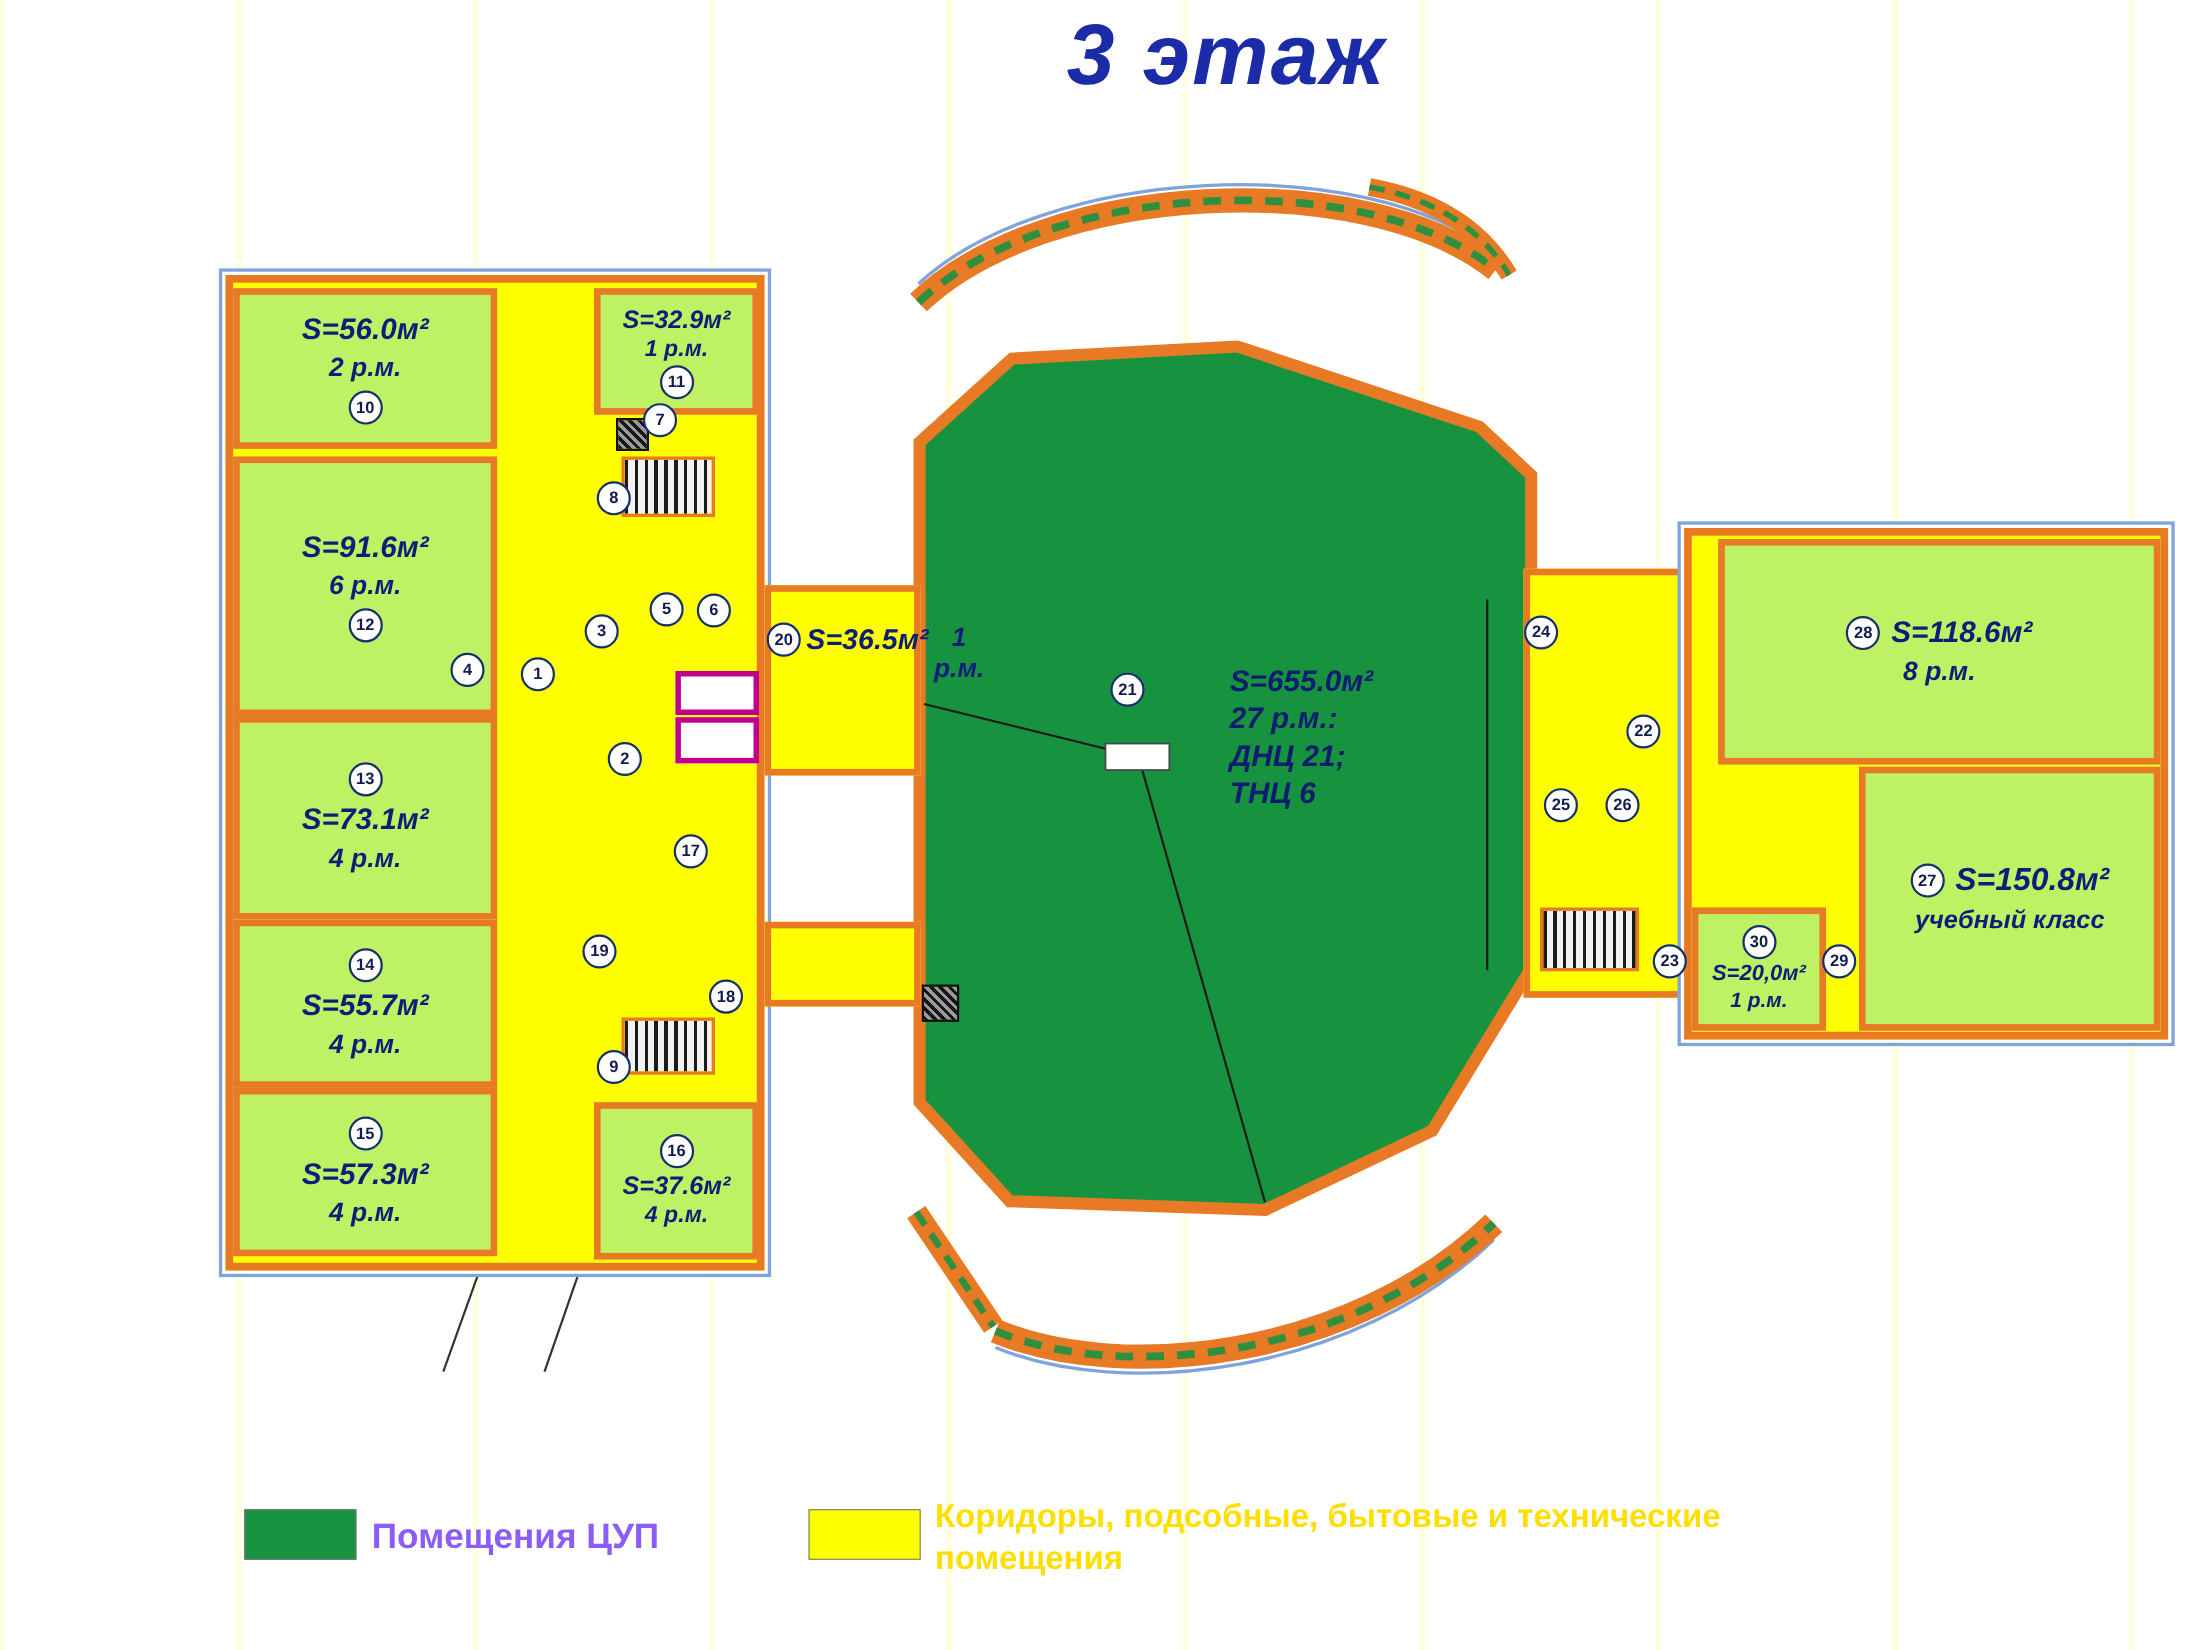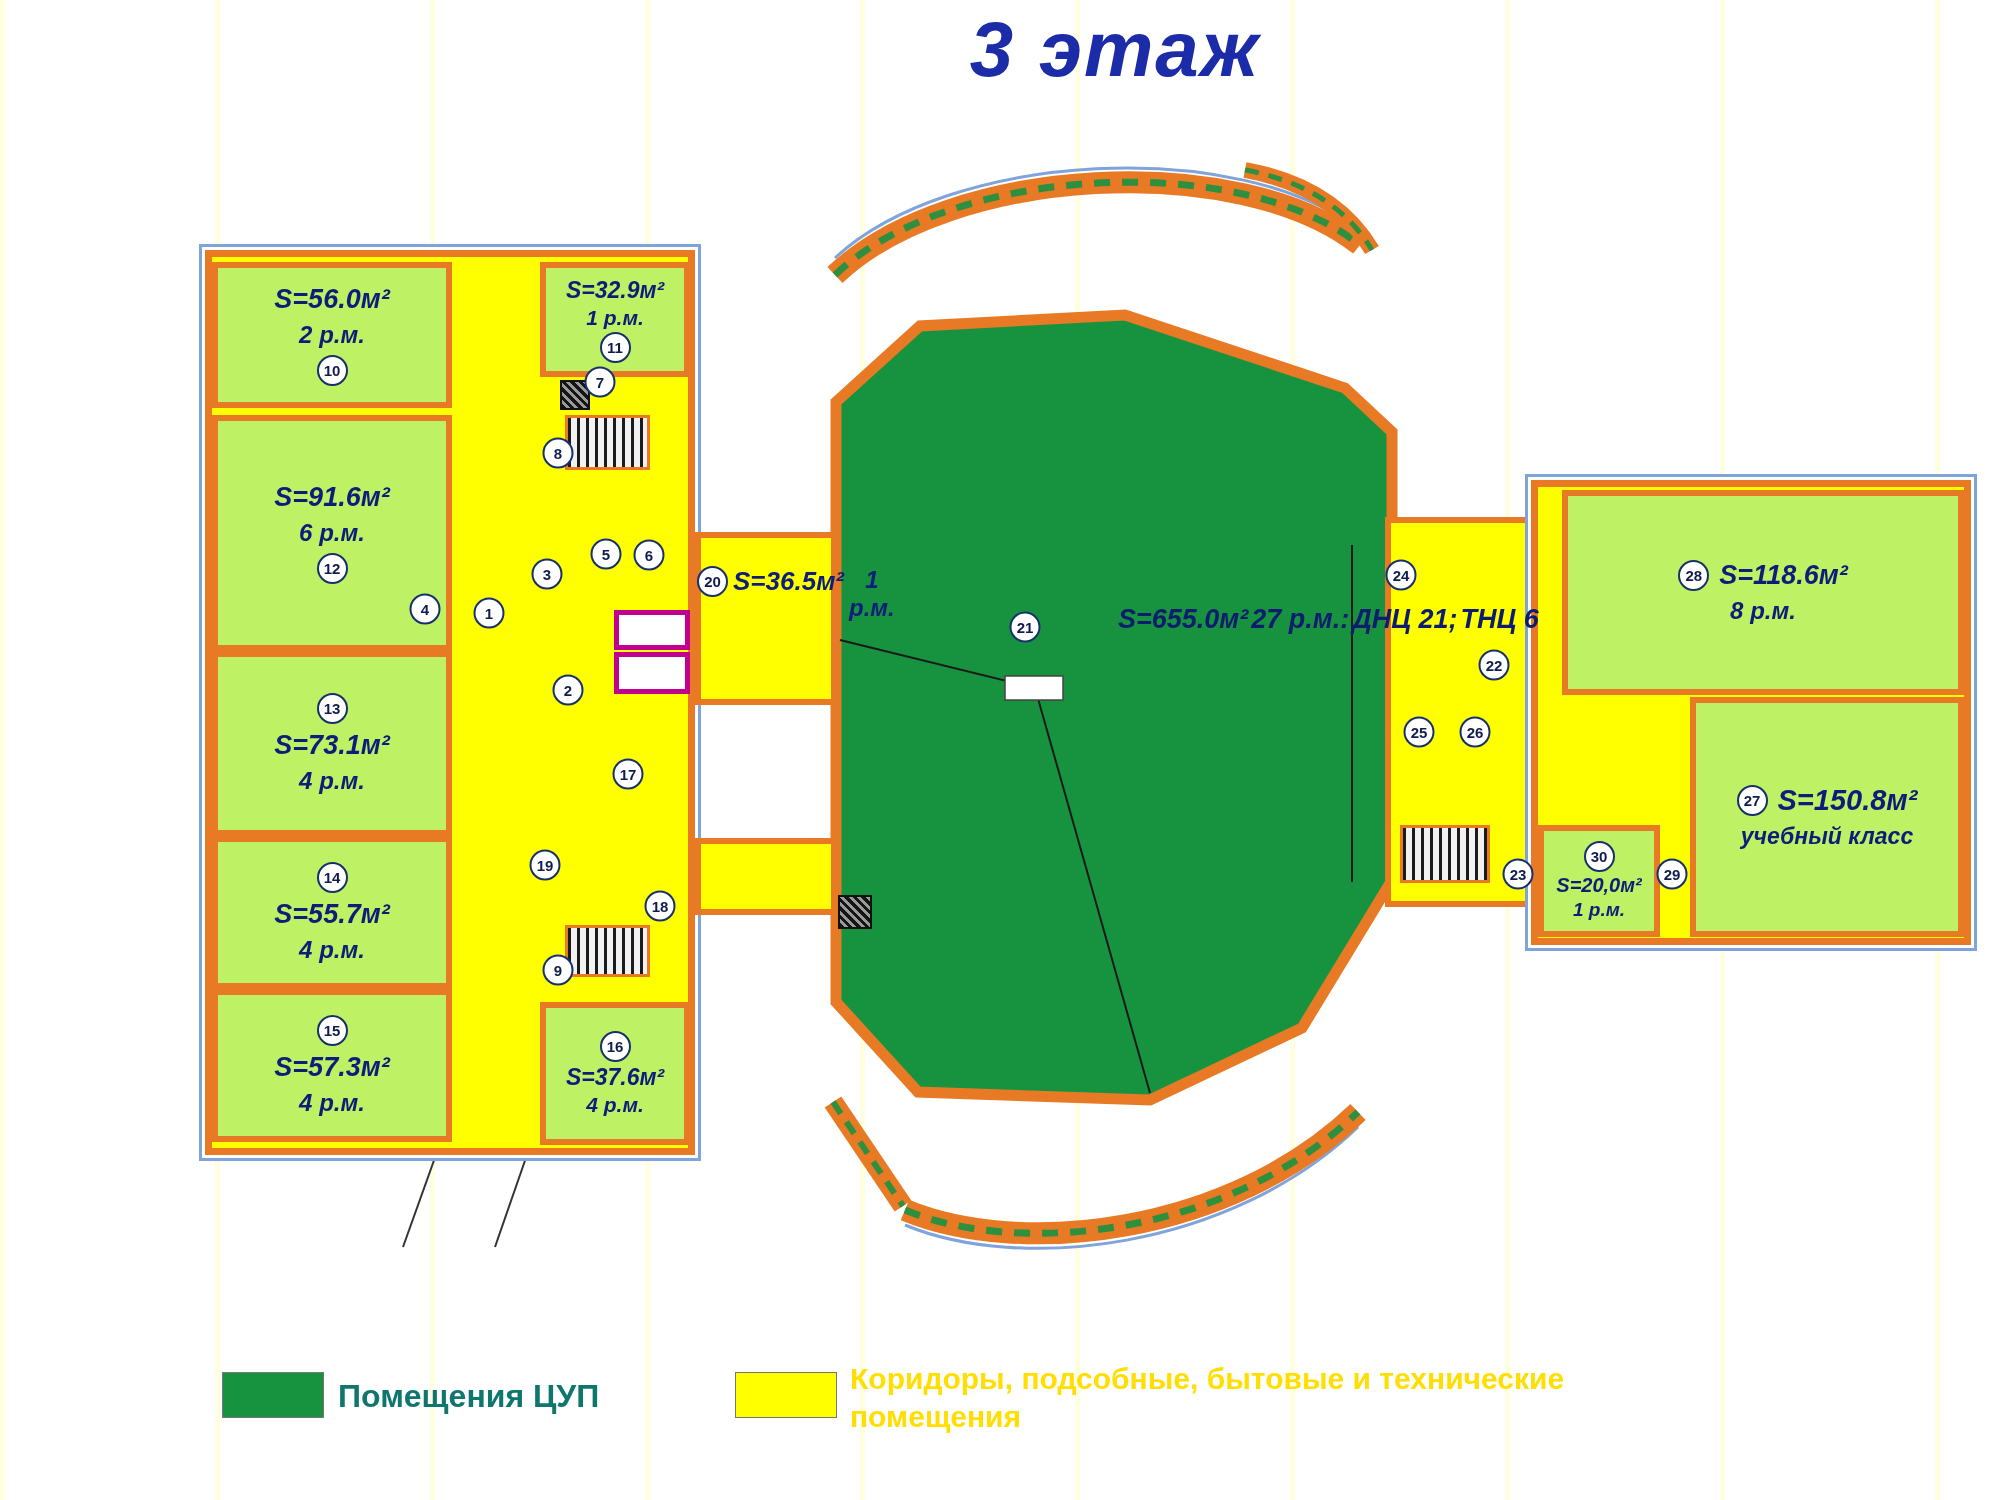--- a/index.html
+++ b/index.html
@@ -26,25 +26,25 @@
   .marker.abs { position:absolute; transform:translate(-50%,-50%); z-index:6; }
   .stairs { position:absolute; border:3px solid #E87A25;
             background:repeating-linear-gradient(90deg,#1B1B1B 0 3px,#F2F2F2 3px 9px); }
   .lift { position:absolute; border:5px solid #C2008F; background:#ffffff; }
   .hatch { position:absolute; border:2px solid #111111;
            background:repeating-linear-gradient(45deg,#151515 0 3px,#9A9A9A 3px 6px); }
   .corridor-label { position:absolute; display:flex; flex-direction:row; gap:5px;
                     color:#0D1E7A; font-weight:bold; font-style:italic; text-align:center; }
   .corridor-label .area { font-size:26px; }
   .corridor-label .cap  { font-size:24px; }
-  .hall-label { position:absolute; display:flex; gap:3px;
+  .hall-label { position:absolute; display:flex; flex-direction:column; gap:3px;
                 color:#0C1C6E; font-weight:bold; font-style:italic; font-size:27px; text-align:left; z-index:5; }
   .legend-swatch { position:absolute; width:102px; height:46px; border:1px solid #777777; }
   .legend-text { position:absolute; font-weight:bold; }
-  .legend-text.blue { color:#0f766e; font-size:32px; }
+  .legend-text.blue { color:#8b5cf6; font-size:32px; }
   .legend-text.yellow { color:#FFDE00; font-size:30px; width:790px; line-height:1.25; }
 </style>
 </head>
 <body>
 
 <div class="canvas">
   <div class="streaks"></div>
 
   <h1 class="title">3 этаж</h1>
 

